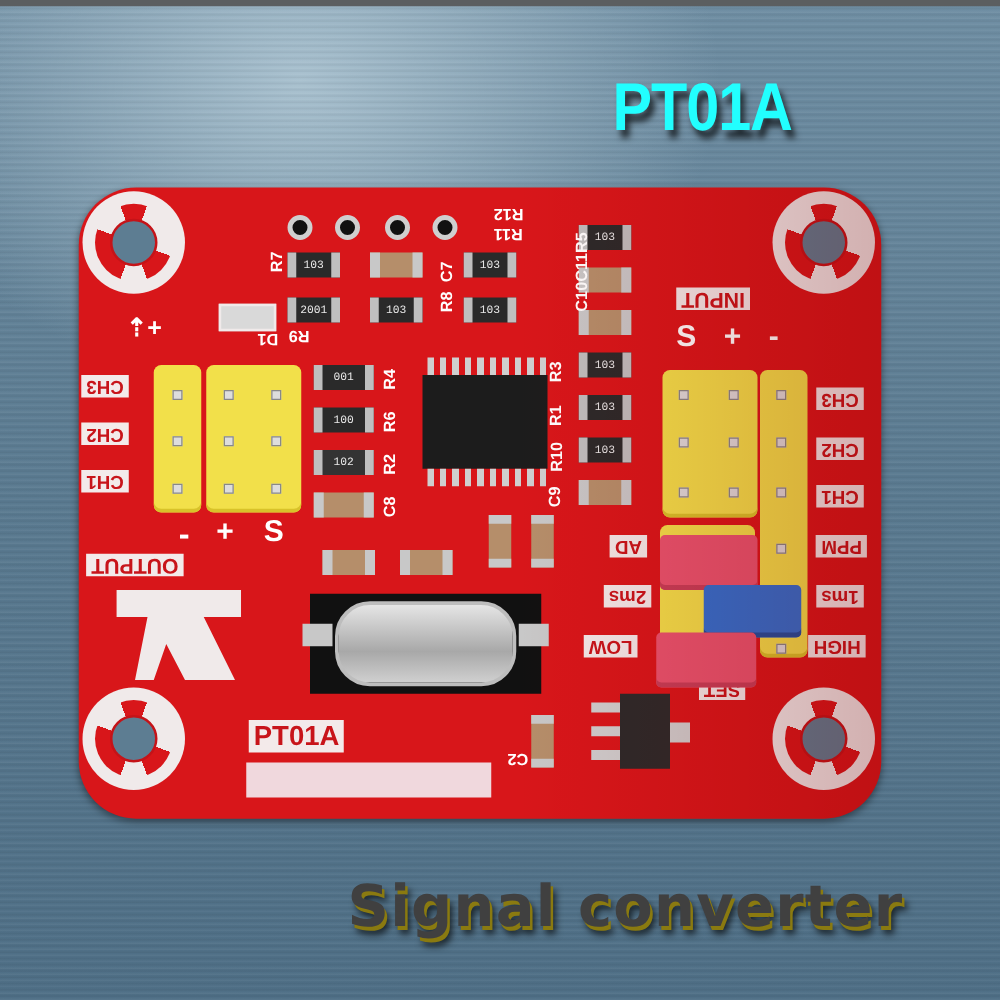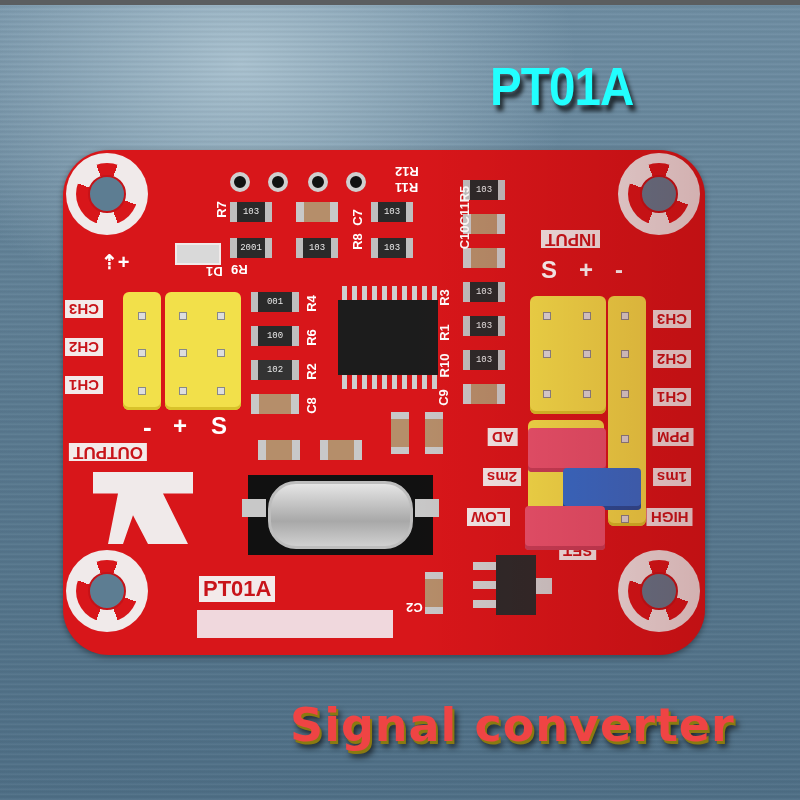--- a/index.html
+++ b/index.html
@@ -6,21 +6,21 @@
   body{width:800px;height:800px;overflow:hidden;position:relative;
     background:
       repeating-linear-gradient(0deg, rgba(255,255,255,0.05) 0px, rgba(255,255,255,0.0) 2px, rgba(0,0,0,0.05) 3px, rgba(255,255,255,0.0) 5px),
       radial-gradient(ellipse 60% 45% at 30% 8%, #a9c1cf 0%, rgba(120,150,170,0) 70%),
       linear-gradient(180deg,#6f8ea3 0%,#5a7a90 50%,#4f6f86 100%);
     font-family:"Liberation Sans",sans-serif;}
   .topbar{position:absolute;left:0;top:0;width:800px;height:5px;background:#5b5e60;}
   .title{position:absolute;left:490px;top:55px;font-family:"Liberation Sans",sans-serif;font-weight:bold;
     font-size:54px;color:#22ffff;letter-spacing:-1px;text-shadow:4px 6px 5px rgba(0,0,0,0.7);transform:scaleX(0.88);transform-origin:left;}
   .subtitle{position:absolute;left:278px;top:698px;font-family:"DejaVu Sans",sans-serif;font-weight:bold;
-    font-size:46px;color:#ef4444;text-shadow:2px 3px 0 #8a7a10, 4px 6px 6px rgba(0,0,0,0.7);letter-spacing:1px;margin-left:12px;}
+    font-size:46px;color:#404040;text-shadow:2px 3px 0 #8a7a10, 4px 6px 6px rgba(0,0,0,0.7);letter-spacing:1px;}
   .board{position:absolute;left:63px;top:150px;width:642px;height:505px;background:#d8161a;border-radius:46px;
     box-shadow:0 2px 6px rgba(0,0,0,0.4);overflow:hidden;}
   .board::after{content:"";position:absolute;left:0;top:0;right:0;bottom:0;
     background:linear-gradient(90deg,rgba(0,0,0,0.0) 0%,rgba(0,0,0,0) 55%,rgba(120,0,0,0.25) 100%);pointer-events:none;}
   .silk{position:absolute;color:#ffffff;font-weight:bold;font-family:"Liberation Sans",sans-serif;}
   .label-box{position:absolute;background:#f3eaea;color:#c8141a;font-weight:bold;font-size:15px;
     padding:0 4px;transform:rotate(180deg);line-height:18px;}
   .mhole{position:absolute;width:82px;height:82px;border-radius:50%;background:#f0eaea;}
   .mhole .seg{position:absolute;inset:10px;border-radius:50%;
     background:conic-gradient(#d8161a 0 20deg,#f0eaea 20deg 110deg,#d8161a 110deg 160deg,#f0eaea 160deg 200deg,#d8161a 200deg 290deg,#f0eaea 290deg 340deg,#d8161a 340deg 360deg);}

